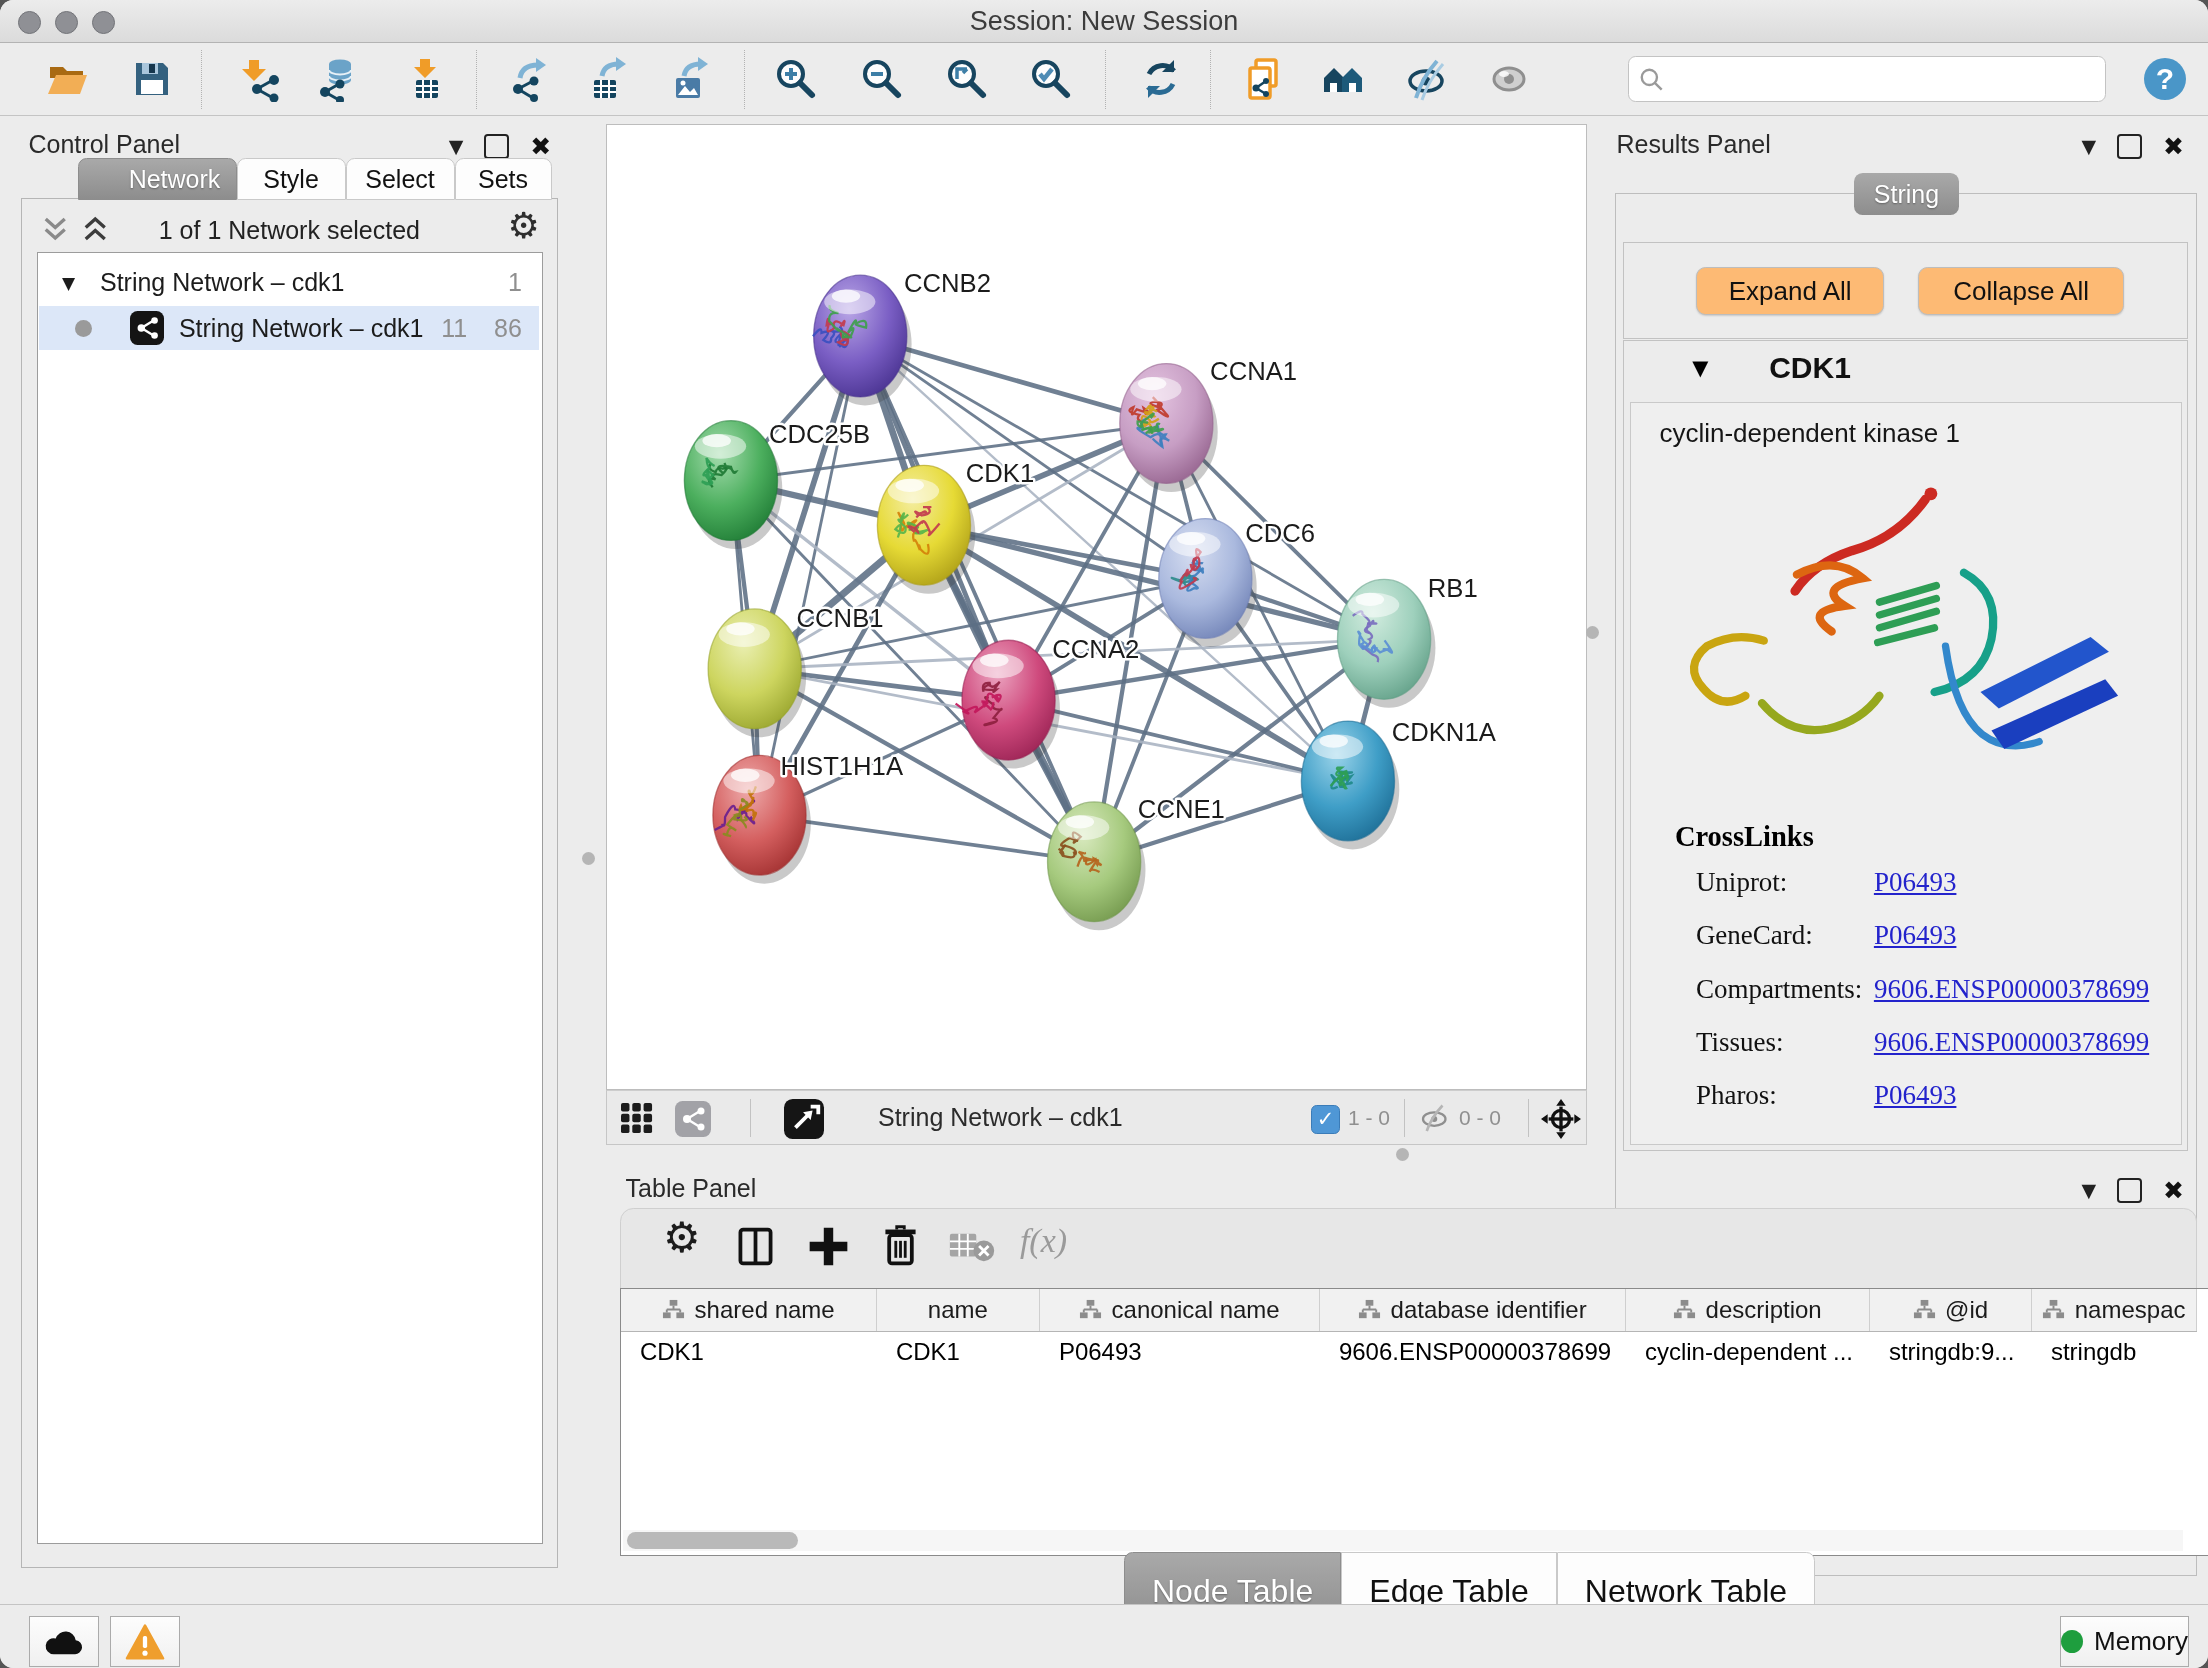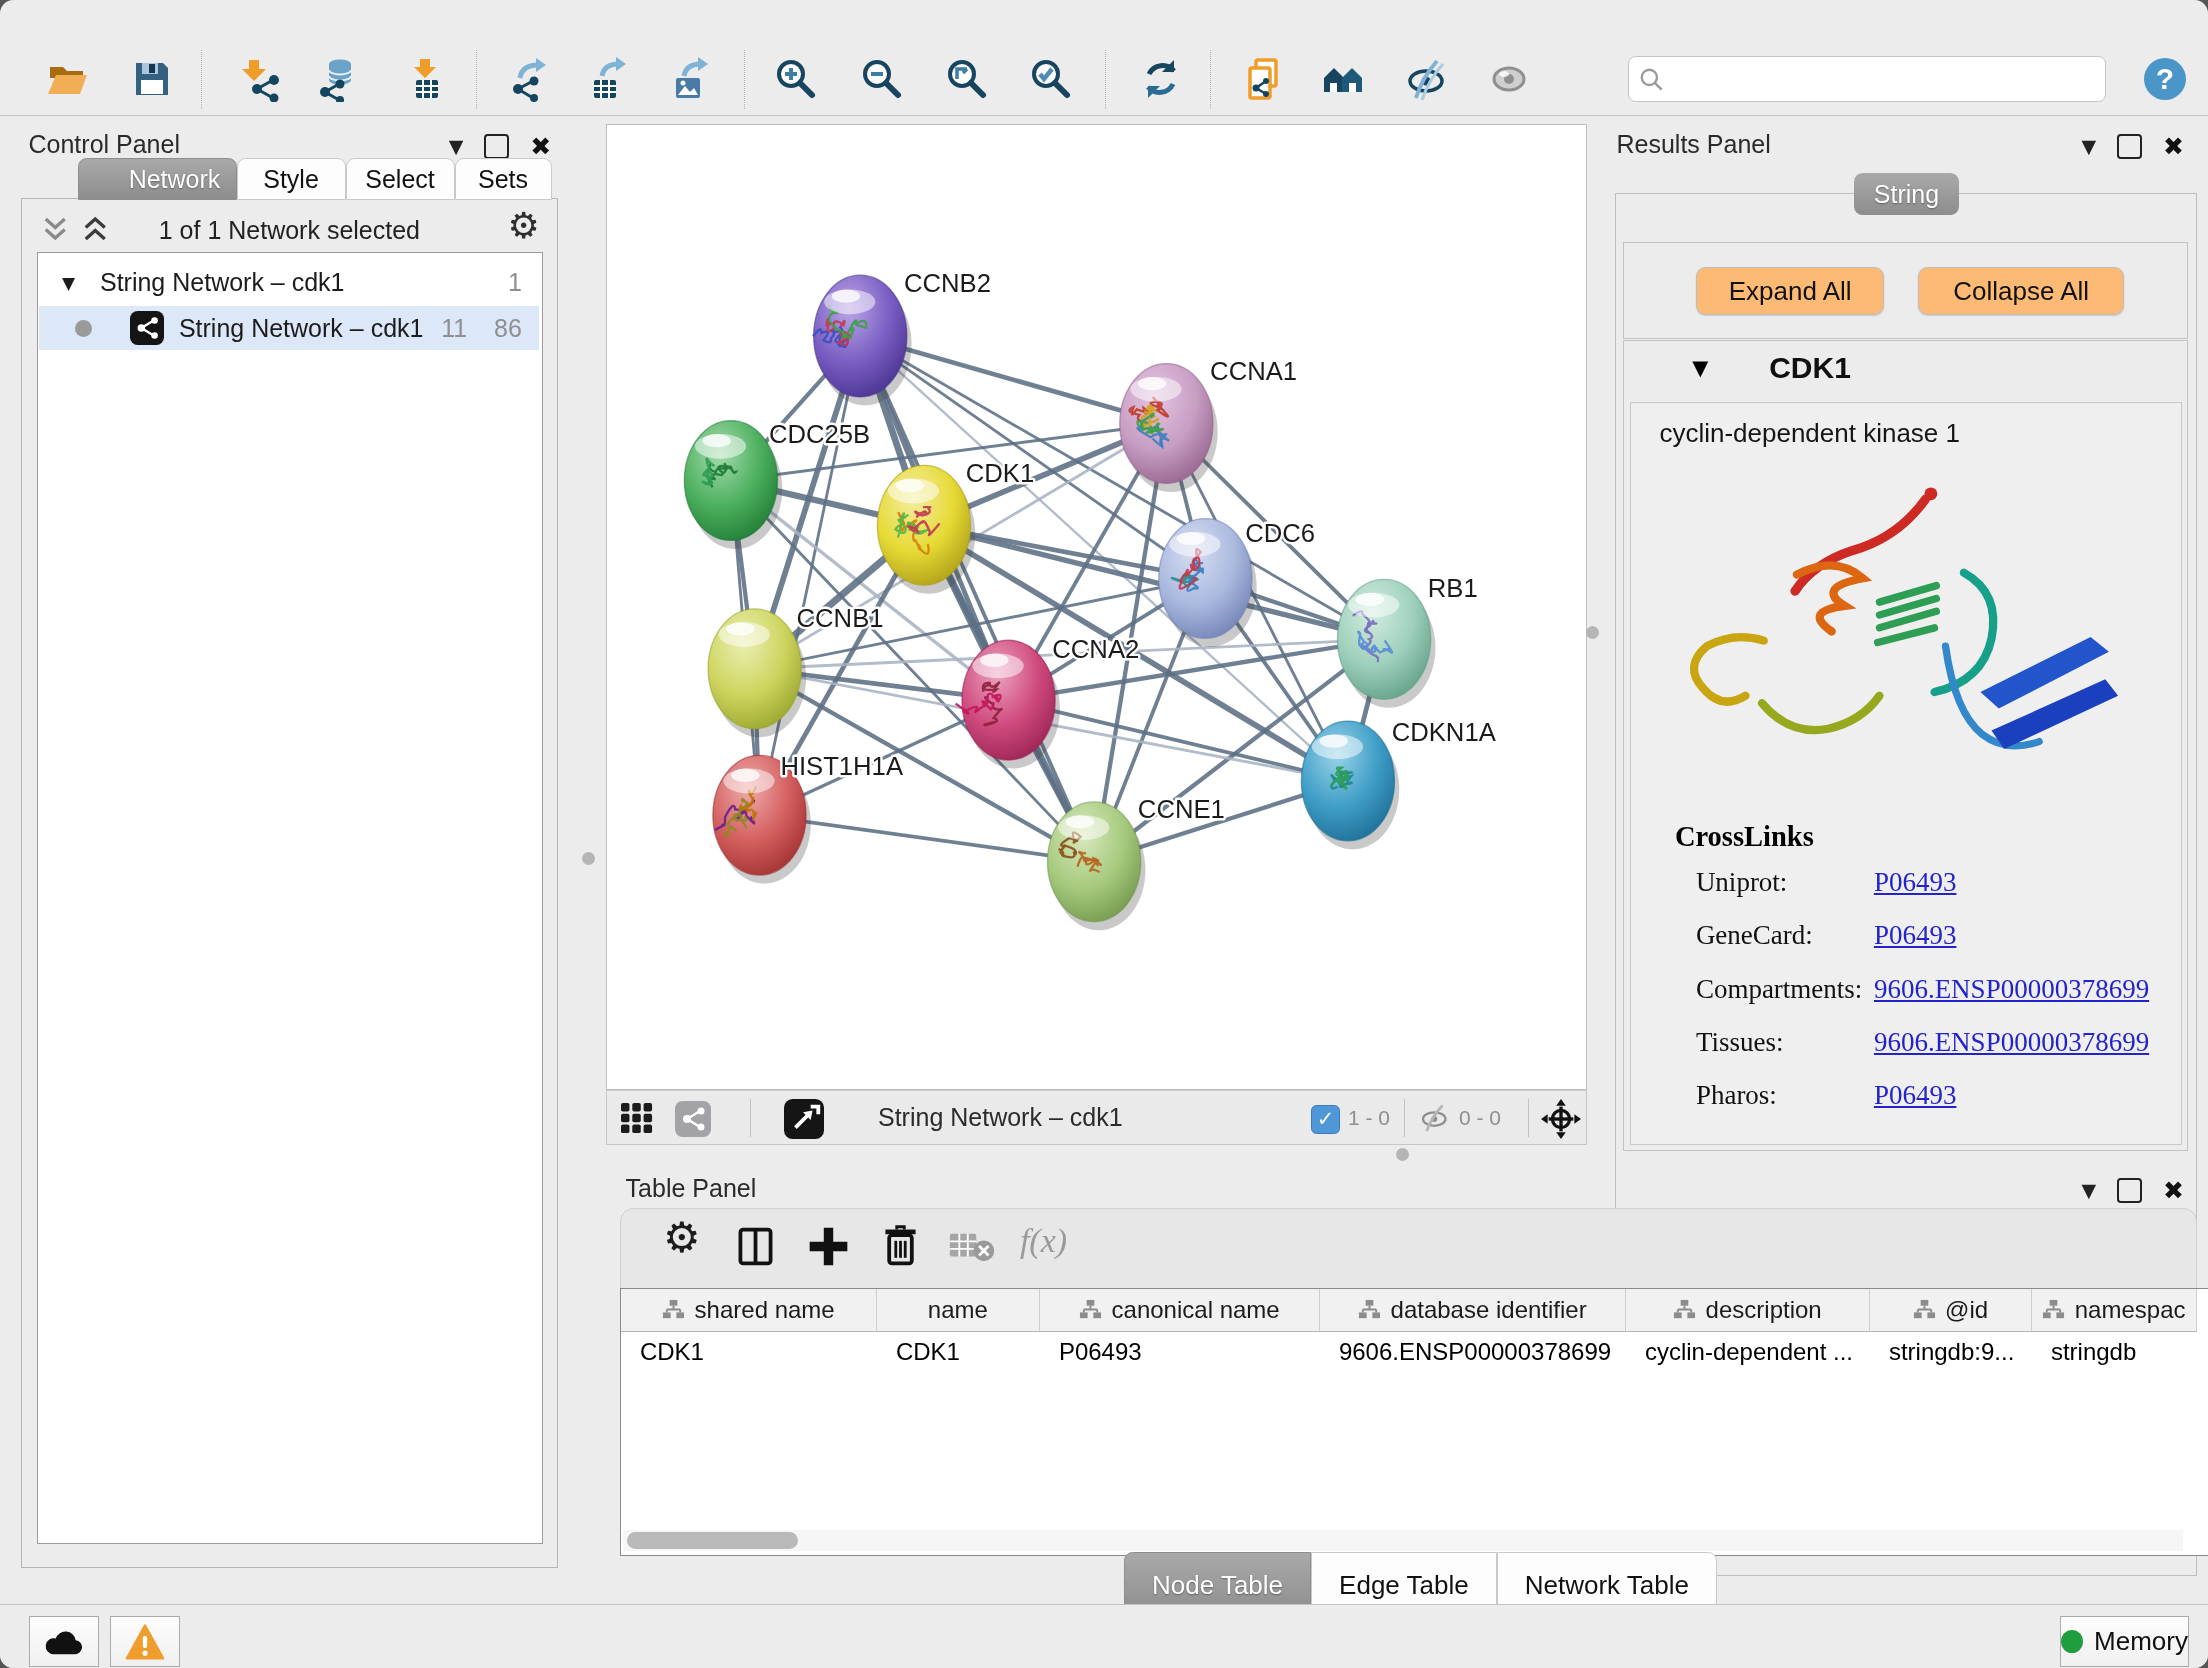--- a/index.html
+++ b/index.html
@@ -79,21 +79,21 @@
   .thead{position:absolute;left:0;top:0;height:42px;background:#f1f1f1;border-bottom:1.9px solid #b5b5b5;
     display:flex;}
   .th{display:flex;align-items:center;justify-content:center;gap:9.5px;font-size:24px;color:#1b1b1b;
     border-right:1px solid #cfcfcf;box-sizing:border-box;overflow:hidden;white-space:nowrap;}
   .tr{position:absolute;left:0;top:44px;height:38px;display:flex;cursor:pointer;}
   .td{font-size:24px;color:#000;padding-left:19px;box-sizing:border-box;display:flex;
     align-items:center;overflow:hidden;white-space:nowrap;}
   .hscroll{position:absolute;left:1.9px;bottom:3.8px;width:1560px;height:21px;background:#f6f6f6;}
   .hthumb{position:absolute;left:3.8px;top:1.9px;width:171px;height:17px;border-radius:8.6px;background:#b9b9b9;cursor:pointer;}
   .ttabs{position:absolute;left:506px;top:386px;display:flex;}
-  .ttab{height:40px;line-height:40px;font-size:26px;padding:12px 27px;border:1px solid #c9c9c9;
+  .ttab{height:40px;line-height:40px;font-size:32px;padding:18px 27px;border:1px solid #c9c9c9;
     background:#fdfdfd;color:#111;cursor:pointer;}
   .ttab:first-child{border-radius:8.6px 0 0 8.6px;}
   .ttab:last-child{border-radius:0 8.6px 8.6px 0;}
   .ttab.active{background:linear-gradient(#a9a9a9,#8d8d8d);color:#fff;border-color:#8d8d8d;
     text-shadow:0 1px 1.9px rgba(0,0,0,.35);}
   
   .statusbar{position:absolute;left:0;top:1604px;width:100%;height:65px;background:#ececec;
     border-top:1px solid #c4c4c4;}
   .sbtn{position:absolute;top:11.4px;height:49px;background:linear-gradient(#fdfdfd,#f0f0f0);
     border:1px solid #ababab;display:flex;align-items:center;justify-content:center;cursor:pointer;}
@@ -101,20 +101,26 @@
   .glyph{font-family:"DejaVu Sans",sans-serif;}
   .fx{font-family:"Liberation Serif",serif;font-style:italic;font-size:34px;color:#9a9a9a;}
   .node-label{font:27px "Liberation Sans",sans-serif;fill:#1b1b1b;paint-order:stroke;
     stroke:#ffffff;stroke-width:5px;stroke-linejoin:round;}
 </style>
 </head>
 <body>
 
 <div class="window">
 
+  <div class="titlebar">
+    <span class="tl" style="left:18px"></span>
+    <span class="tl" style="left:55px"></span>
+    <span class="tl" style="left:92px"></span>
+    <div class="win-title">Session: New Session</div>
+  </div>
 
   <div class="toolbar">
     <div class="tbtn" style="left:44px">
       <svg viewBox="0 0 46 46">
           <path d="M6 11h13l4 4h16v7H6z" fill="#a96a12"></path>
           <path d="M4 38l8-19h31l-7 19z" fill="#f2ae55"></path>
         </svg></div>
     <div class="tbtn" style="left:129px">
       <svg viewBox="0 0 46 46">
           <path d="M7 7h27l5 5v27H7z" fill="#34617f"></path>

